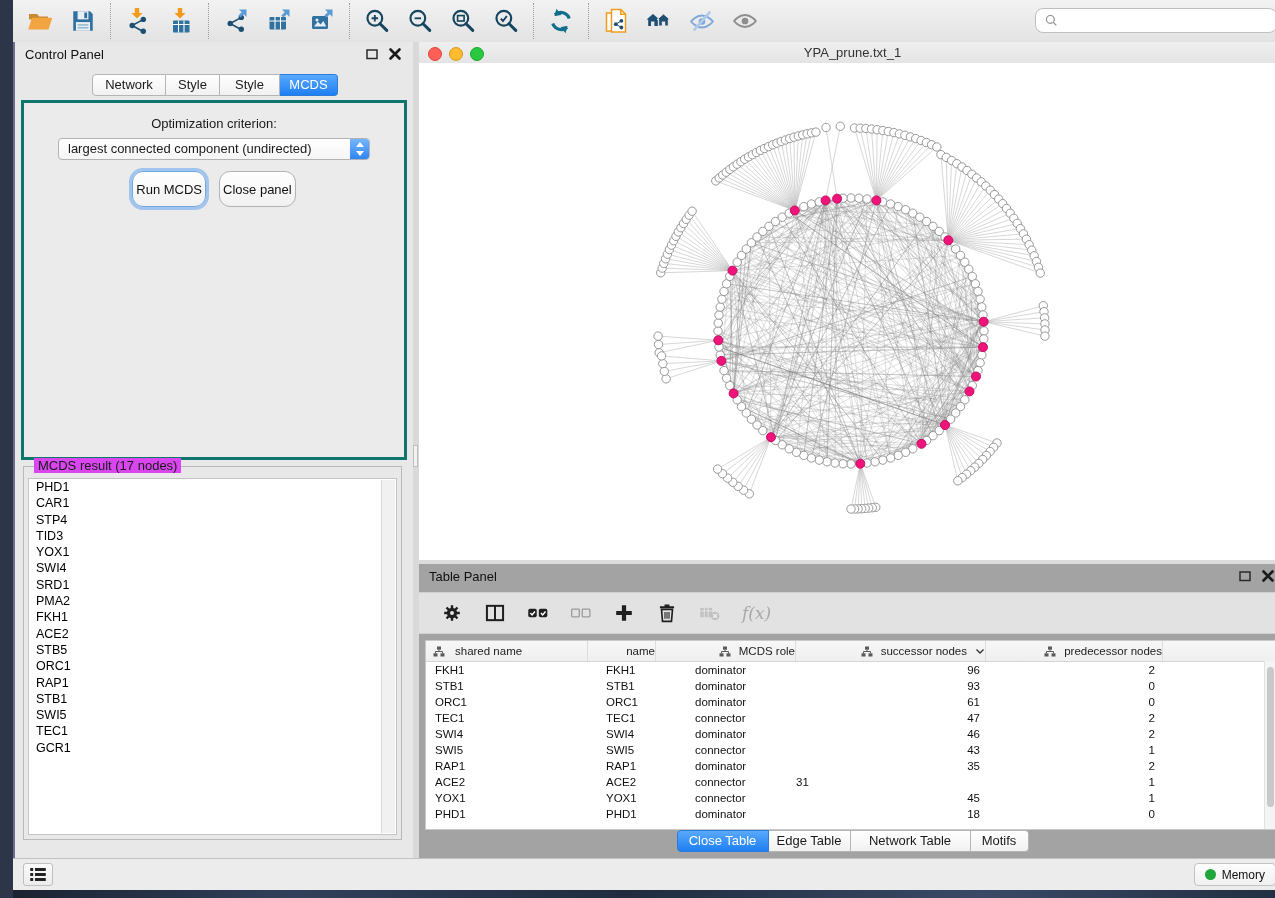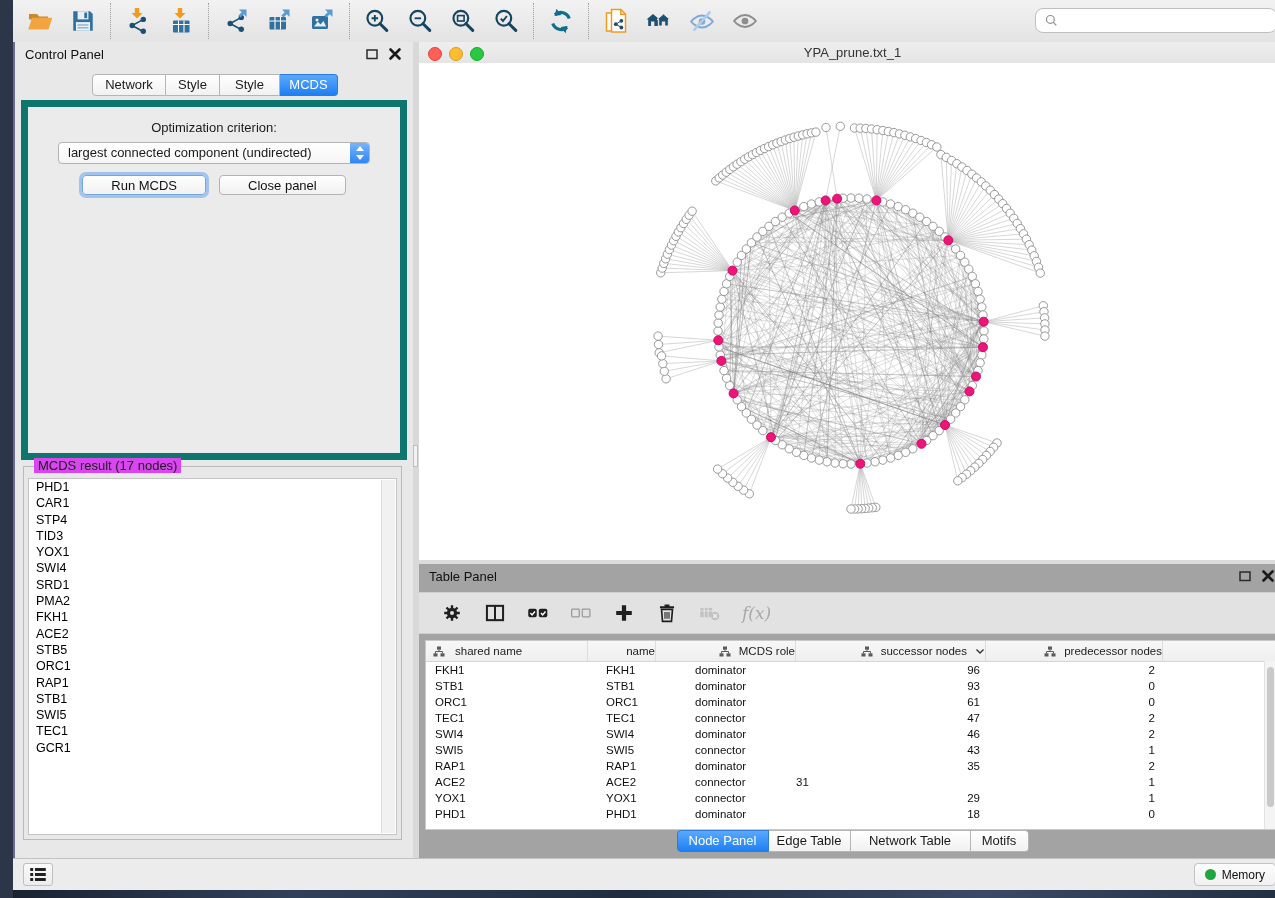--- a/index.html
+++ b/index.html
@@ -35,33 +35,33 @@
   .seg-tabs{display:flex;position:absolute;}
   .seg{box-sizing:border-box;height:22px;line-height:20px;font-size:13px;text-align:center;color:#1a1a1a;
        background:linear-gradient(#ffffff,#f1f1f1);border:1px solid #b5b5b5;border-left-width:0;}
   .seg:first-child{border-left-width:1px;border-radius:4px 0 0 4px;}
   .seg:last-child{border-radius:0 4px 4px 0;}
   .seg.active{background:linear-gradient(#5aa9fd,#1e7ff2);border-color:#2e7cd9;color:#fff;}
   
   .control-panel{position:absolute;left:2px;top:42px;width:398px;height:816px;background:#e8e8e8;}
   #cp-tabs{left:77px;top:32px;}
   .cp-inner{position:absolute;left:6px;top:58px;width:386px;height:360px;background:#ebebeb;
-            border:7px solid #0f766e;box-sizing:border-box;}
+            border:3px solid #0f766e;box-sizing:border-box;}
   .opt-label{margin-top:13px;text-align:center;font-size:13px;}
   .dropdown{position:relative;width:312px;height:22px;margin:7px auto 0;background:linear-gradient(#fff,#f5f5f5);
             border:1px solid #b3b3b3;border-radius:4px;box-sizing:border-box;}
   .dd-text{position:absolute;left:9px;top:0;line-height:20px;font-size:13px;white-space:nowrap;}
   .dd-stepper{position:absolute;right:0;top:0;bottom:0;width:19px;border-radius:0 3px 3px 0;
               background:linear-gradient(#74b4fb,#2f86f4);}
   .dd-stepper i{position:absolute;left:50%;margin-left:-4px;width:0;height:0;border-left:4px solid transparent;border-right:4px solid transparent;}
   .dd-stepper .up{top:3px;border-bottom:5px solid #fff;}
   .dd-stepper .dn{bottom:3px;border-top:5px solid #fff;}
   .btn-row{display:flex;justify-content:center;gap:13px;margin-top:11px;}
-  .mac-btn{height:20px;box-sizing:border-box;border:1px solid #b3b3b3;border-radius:4px;font-size:13px;color:#111;
-           background:linear-gradient(#fff,#f1f1f1);padding:0 28px;font-family:"Liberation Sans",sans-serif;}
+  .mac-btn{height:36px;box-sizing:border-box;border:1px solid #b3b3b3;border-radius:11px;font-size:13px;color:#111;
+           background:linear-gradient(#fff,#f1f1f1);padding:0 3px;font-family:"Liberation Sans",sans-serif;}
   .mac-btn.focused{box-shadow:0 0 0 3px rgba(110,170,240,.6);border-color:#74a7dd;}
   .result-group{position:absolute;left:8px;top:424px;width:377px;height:372px;border:1px solid #b9b9b9;}
   .result-legend{position:absolute;top:-9px;left:10px;background:#d946ef;padding:0 4px;font-size:13px;}
   .result-list{position:absolute;left:4px;right:4px;top:11px;bottom:4px;background:#fff;border:1px solid #c4c4c4;overflow:hidden;}
   .result-item{font-size:12.5px;line-height:16.3px;padding-left:7px;color:#000;}
   .result-item:first-child{padding-top:3px;}
   .result-scroll{position:absolute;top:1px;right:1px;bottom:1px;width:13px;background:#f1f1f1;border-left:1px solid #dadada;}
   
   .vsplit{position:absolute;left:400px;top:42px;width:6px;height:816px;background:#d9d9d9;}
   .vsplit .grip{position:absolute;top:403px;left:0;width:5px;height:22px;background:#f2f2f2;border:1px solid #bdbdbd;box-sizing:border-box;}
@@ -755,37 +755,37 @@
             <div class="td" style="width: 162px; padding-left: 9px;">ACE2</div>
             <div class="td" style="width: 68px; padding-left: 18px;">ACE2</div>
             <div class="td" style="width: 140px; padding-left: 39px;">connector</div>
             <div class="td" style="width: 190px; text-align: left; padding-right: 6px;">31</div>
             <div class="td" style="width: 177px; text-align: right; padding-right: 8px;">1</div>
           </div>
           <div class="trow">
             <div class="td" style="width: 162px; padding-left: 9px;">YOX1</div>
             <div class="td" style="width: 68px; padding-left: 18px;">YOX1</div>
             <div class="td" style="width: 140px; padding-left: 39px;">connector</div>
-            <div class="td" style="width: 190px; text-align: right; padding-right: 6px;">29</div>
+            <div class="td" style="width: 190px; text-align: right; padding-right: 6px;">45</div>
             <div class="td" style="width: 177px; text-align: right; padding-right: 8px;">1</div>
           </div>
           <div class="trow">
             <div class="td" style="width: 162px; padding-left: 9px;">PHD1</div>
             <div class="td" style="width: 68px; padding-left: 18px;">PHD1</div>
             <div class="td" style="width: 140px; padding-left: 39px;">dominator</div>
             <div class="td" style="width: 190px; text-align: right; padding-right: 6px;">18</div>
             <div class="td" style="width: 177px; text-align: right; padding-right: 8px;">0</div>
           </div>
         </div>
       <div class="tscroll">
           <div class="thumb"></div>
         </div>
     </div>
     <div class="seg-tabs" id="table-tabs" style="left: 257.5px;">
-        <div class="seg active" style="width: 92px;">Node Panel</div>
+        <div class="seg active" style="width: 92px;">Close Table</div>
         <div class="seg" style="width: 82px;">Edge Table</div>
         <div class="seg" style="width: 120px;">Network Table</div>
         <div class="seg" style="width: 58px;">Motifs</div>
       </div>
   </div>
 
   <div class="status-bar">
     <button class="sb-left"><span id="sb-list-icon"><svg viewBox="0 0 24 22">
             <g fill="#1f1f1f">
               <rect x="3" y="3.5" width="3.4" height="3.4"></rect>

